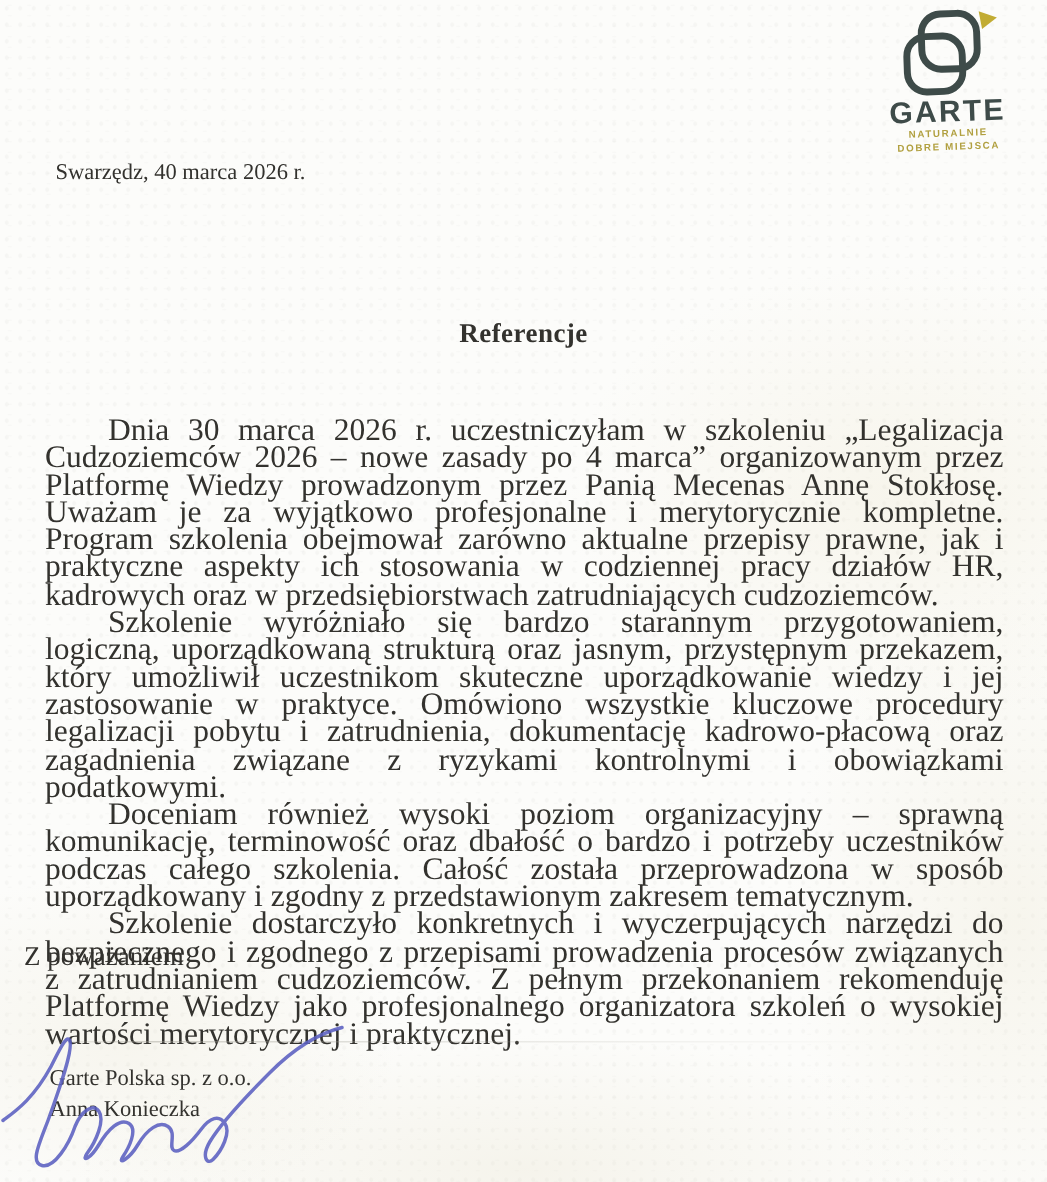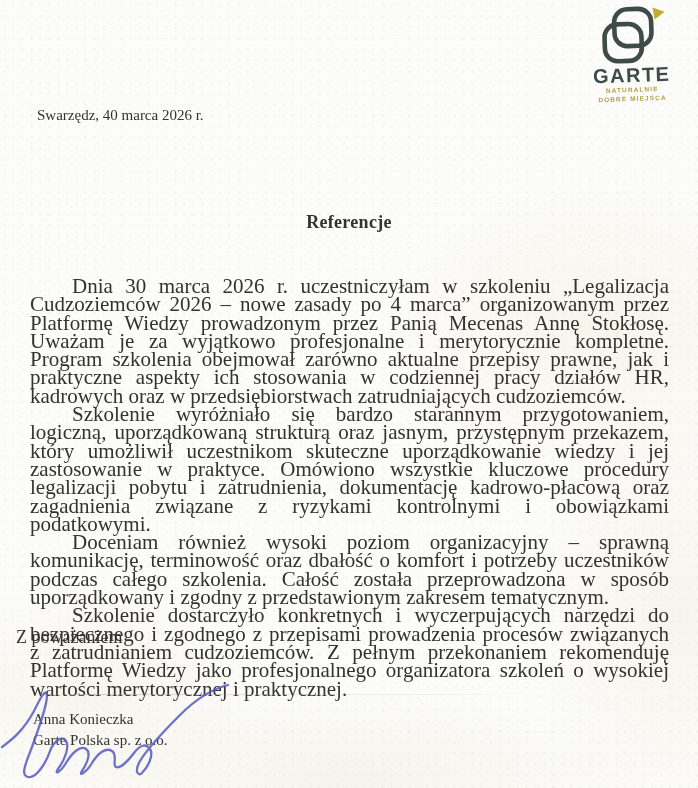--- a/index.html
+++ b/index.html
@@ -61,31 +61,31 @@
     </div>
   </div>
 
   <div class="date-line">Swarzędz, 40 marca 2026 r.</div>
 
   <div class="title">Referencje</div>
 
   <div class="body-text">
     <p>Dnia 30 marca 2026 r. uczestniczyłam w szkoleniu „Legalizacja Cudzoziemców 2026 – nowe zasady po 4 marca” organizowanym przez Platformę Wiedzy prowadzonym przez Panią Mecenas Annę Stokłosę. Uważam je za wyjątkowo profesjonalne i merytorycznie kompletne. Program szkolenia obejmował zarówno aktualne przepisy prawne, jak i praktyczne aspekty ich stosowania w codziennej pracy działów HR, kadrowych oraz w przedsiębiorstwach zatrudniających cudzoziemców.</p>
     <p>Szkolenie wyróżniało się bardzo starannym przygotowaniem, logiczną, uporządkowaną strukturą oraz jasnym, przystępnym przekazem, który umożliwił uczestnikom skuteczne uporządkowanie wiedzy i jej zastosowanie w praktyce. Omówiono wszystkie kluczowe procedury legalizacji pobytu i zatrudnienia, dokumentację kadrowo-płacową oraz zagadnienia związane z ryzykami kontrolnymi i obowiązkami podatkowymi.</p>
-    <p>Doceniam również wysoki poziom organizacyjny – sprawną komunikację, terminowość oraz dbałość o komfort i potrzeby uczestników podczas całego szkolenia. Całość została przeprowadzona w sposób uporządkowany i zgodny z przedstawionym zakresem tematycznym.</p>
+    <p>Doceniam również wysoki poziom organizacyjny – sprawną komunikację, terminowość oraz dbałość o bardzo i potrzeby uczestników podczas całego szkolenia. Całość została przeprowadzona w sposób uporządkowany i zgodny z przedstawionym zakresem tematycznym.</p>
     <p>Szkolenie dostarczyło konkretnych i wyczerpujących narzędzi do bezpiecznego i zgodnego z przepisami prowadzenia procesów związanych z zatrudnianiem cudzoziemców. Z pełnym przekonaniem rekomenduję Platformę Wiedzy jako profesjonalnego organizatora szkoleń o wysokiej wartości merytorycznej i praktycznej.</p>
   </div>
 
   <div class="closing">Z poważaniem</div>
 
   <div class="crease"></div>
 
   <div class="sig-block">
+    <div>Garte Polska sp. z o.o.</div>
     <div>Anna Konieczka</div>
-    <div>Garte Polska sp. z o.o.</div>
   </div>
 
   <svg class="signature-svg" width="240" height="105" viewBox="0 0 240 105">
     <path d="M2 66
              C10 60 22 52 34 30
              C40 18 44 10 46 12
              C50 16 40 44 32 66
              C26 82 20 94 28 96
              C36 98 46 82 50 70
              C54 60 62 54 66 60

